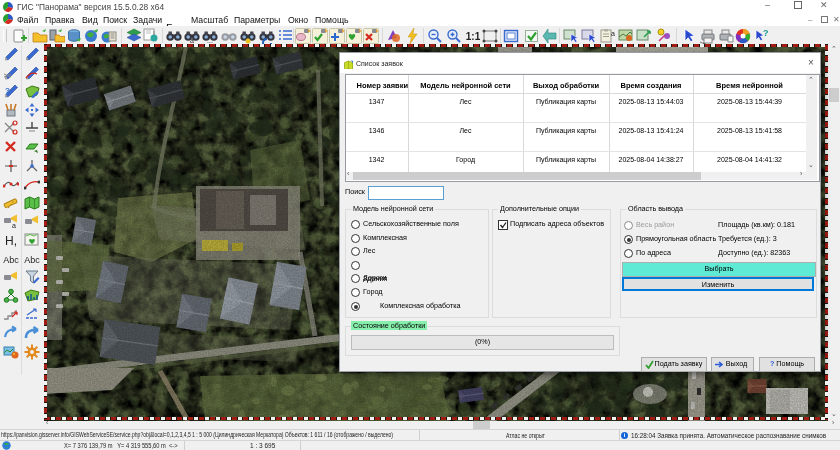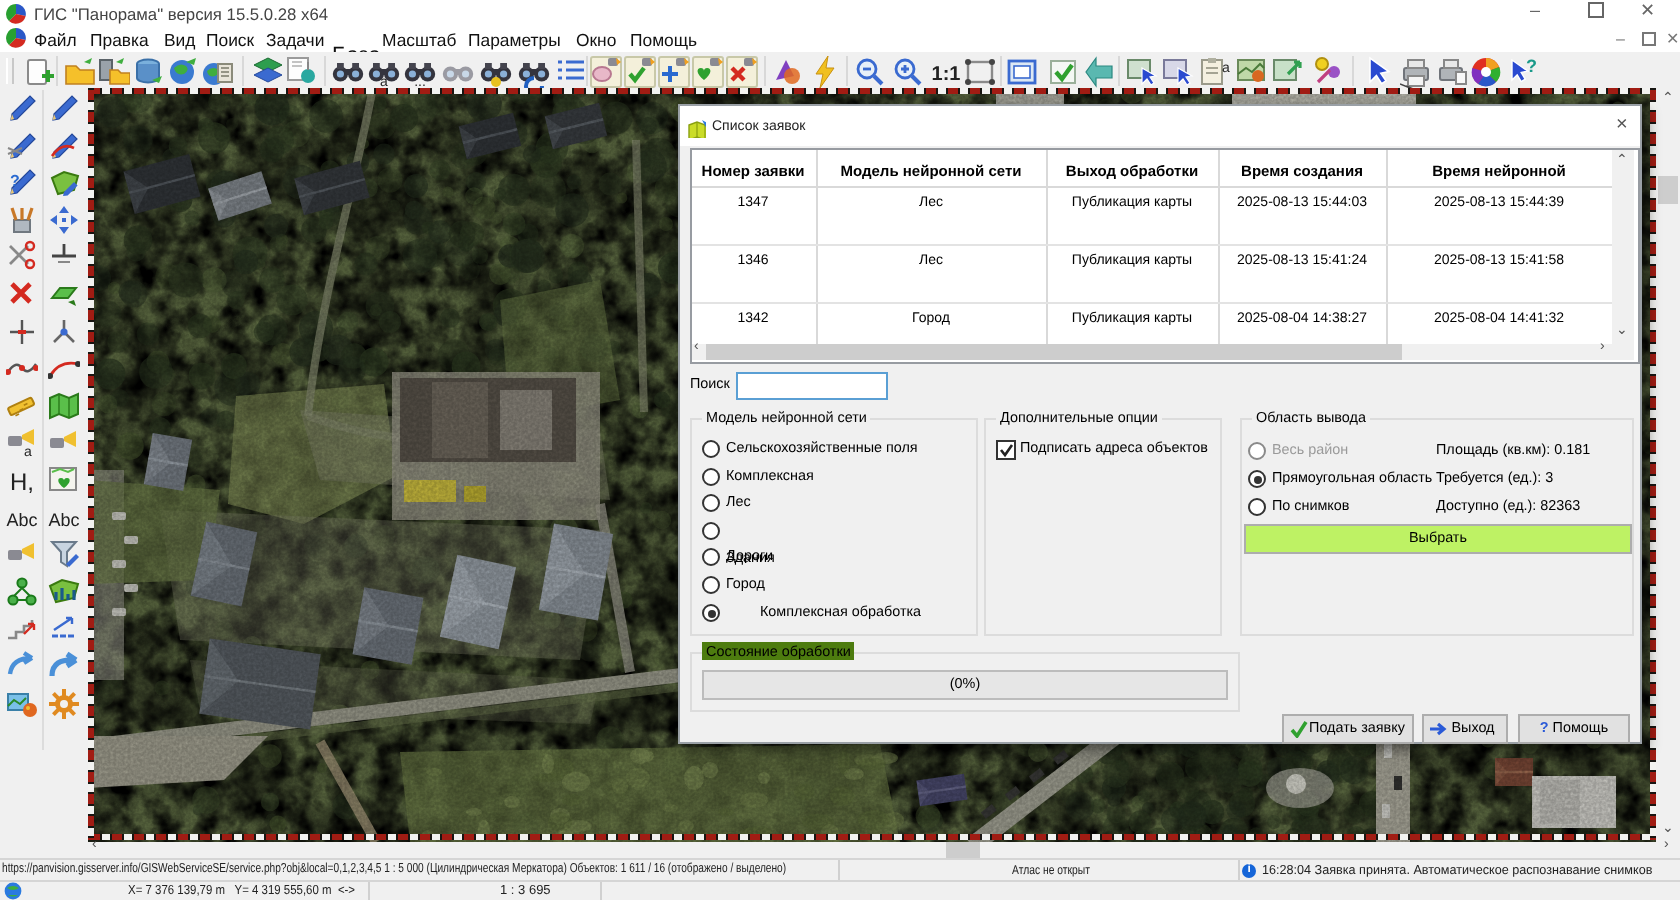--- a/index.html
+++ b/index.html
@@ -1226,21 +1226,21 @@
 <div style="position:absolute;left:339px;top:52px;width:480px;height:318px;background:#f0f0f0;border:1px solid #9aa0a6;box-shadow:3px 3px 6px rgba(0,0,0,0.45);font-size:7.2px;color:#000">
     <div style="position:absolute;left:0;top:0;width:100%;height:20px;background:#ffffff"></div>
     <svg style="position:absolute;left:4px;top:7px;" width="9" height="9" viewBox="0 0 9 9">
       <path d="M0.5 2.5 l4 -1.5 l4 1.5 l4 -1.5 v7.5 l-4 1.5 l-4 -1.5 l-4 1.5 z" fill="#cadc28" stroke="#8aa010" stroke-width="0.7"></path>
       <path d="M4.5 1 v8 M8.5 2.5 v8" stroke="#8aa010" stroke-width="0.6"></path>
       <path d="M7 0 l5.5 3 l-3 1.5" fill="#2a7ae0"></path>
     </svg>
     <div style="position:absolute;left:16px;top:7px;font-size:7px;color:#222">Список заявок</div>
     <div style="position:absolute;left:468px;top:4px;font-size:10px;color:#555">×</div>
     <div style="position:absolute;left:5px;top:21px;width:473px;height:106px;background:#fff;border:1px solid #979ba1"></div>
-    <div style="position:absolute;left:5px;top:28px;width:63px;text-align:center;font-weight:bold;font-size:7.5px">Номер заявки</div>
+    <div style="position:absolute;left:5px;top:28px;width:63px;text-align:right;font-weight:bold;font-size:7.5px">Номер заявки</div>
     <div style="position:absolute;left:68px;top:28px;width:115px;text-align:center;font-weight:bold;font-size:7.5px">Модель нейронной сети</div>
     <div style="position:absolute;left:183px;top:28px;width:86px;text-align:center;font-weight:bold;font-size:7.5px">Выход обработки</div>
     <div style="position:absolute;left:269px;top:28px;width:84px;text-align:center;font-weight:bold;font-size:7.5px">Время создания</div>
     <div style="position:absolute;left:353px;top:28px;width:113px;text-align:center;font-weight:bold;font-size:7.5px">Время нейронной</div>
     <div style="position:absolute;left:6px;top:40px;width:460px;height:1px;background:#d9d9d9"></div>
     <div style="position:absolute;left:68px;top:22px;width:1px;height:104px;background:#d9d9d9"></div>
     <div style="position:absolute;left:183px;top:22px;width:1px;height:104px;background:#d9d9d9"></div>
     <div style="position:absolute;left:269px;top:22px;width:1px;height:104px;background:#d9d9d9"></div>
     <div style="position:absolute;left:353px;top:22px;width:1px;height:104px;background:#d9d9d9"></div>
     <div style="position:absolute;left:5px;top:45px;width:63px;text-align:center;font-size:7px">1347</div>
@@ -1269,21 +1269,21 @@
     <div style="position:absolute;left:460px;top:117px;font-size:7px;color:#555">›</div>
     <div style="position:absolute;left:5px;top:134px">Поиск</div>
     <div style="position:absolute;left:28px;top:133px;width:74px;height:12px;background:#fff;border:1px solid #5a9fd4"></div>
     <div style="position:absolute;left:5px;top:156px;width:142px;height:107px;border:1px solid #dcdcdc"></div>
     <div style="position:absolute;left:11px;top:151px;background:#f0f0f0;padding:0 2px;white-space:nowrap">Модель нейронной сети</div>
     <div style="position:absolute;left:152px;top:156px;width:117px;height:107px;border:1px solid #dcdcdc"></div>
     <div style="position:absolute;left:158px;top:151px;background:#f0f0f0;padding:0 2px;white-space:nowrap">Дополнительные опции</div>
     <div style="position:absolute;left:280px;top:156px;width:195px;height:107px;border:1px solid #dcdcdc"></div>
     <div style="position:absolute;left:286px;top:151px;background:#f0f0f0;padding:0 2px;white-space:nowrap">Область вывода</div>
     <div style="position:absolute;left:5px;top:273px;width:273px;height:28px;border:1px solid #dcdcdc"></div>
-    <div style="position:absolute;left:11px;top:268px;background:#4d7c0f;padding:0 2px;white-space:nowrap">Состояние обработки</div>
+    <div style="position:absolute;left:11px;top:268px;background:#86efac;padding:0 2px;white-space:nowrap">Состояние обработки</div>
     <span style="position:absolute;left:11px;top:167px;width:7px;height:7px;border:1px solid #333;border-radius:50%;background:#fff"></span>
     <span style="position:absolute;left:23px;top:166px;color:#000;white-space:nowrap">Сельскохозяйственные поля</span>
     <span style="position:absolute;left:11px;top:181px;width:7px;height:7px;border:1px solid #333;border-radius:50%;background:#fff"></span>
     <span style="position:absolute;left:23px;top:180px;color:#000;white-space:nowrap">Комплексная</span>
     <span style="position:absolute;left:11px;top:194px;width:7px;height:7px;border:1px solid #333;border-radius:50%;background:#fff"></span>
     <span style="position:absolute;left:23px;top:193px;color:#000;white-space:nowrap">Лес</span>
     <span style="position:absolute;left:11px;top:208px;width:7px;height:7px;border:1px solid #333;border-radius:50%;background:#fff"></span>
     <span style="position:absolute;left:23px;top:221px;color:#000;white-space:nowrap">Здания</span>
     <span style="position:absolute;left:11px;top:221px;width:7px;height:7px;border:1px solid #333;border-radius:50%;background:#fff"></span>
     <span style="position:absolute;left:23px;top:220px;color:#000;white-space:nowrap">Дороги</span>
@@ -1298,25 +1298,26 @@
       <path d="M1.5 4 l2 2.5 l3.5 -5" stroke="#222" stroke-width="1.3" fill="none"></path>
     </svg>
     <span style="position:absolute;left:170px;top:166px;white-space:nowrap">Подписать адреса объектов</span>
     <span style="position:absolute;left:284px;top:168px;width:7px;height:7px;border:1px solid #8a8a8a;border-radius:50%;background:#fff"></span>
     <span style="position:absolute;left:296px;top:167px;color:#9a9a9a;white-space:nowrap">Весь район</span>
     <span style="position:absolute;left:284px;top:182px;width:7px;height:7px;border:1px solid #333;border-radius:50%;background:#fff">
       <span style="position:absolute;left:1.5px;top:1.5px;width:4px;height:4px;border-radius:50%;background:#333"></span>
     </span>
     <span style="position:absolute;left:296px;top:181px;color:#000;white-space:nowrap">Прямоугольная область</span>
     <span style="position:absolute;left:284px;top:196px;width:7px;height:7px;border:1px solid #333;border-radius:50%;background:#fff"></span>
-    <span style="position:absolute;left:296px;top:195px;color:#000;white-space:nowrap">По снимков</span>
+    <span style="position:absolute;left:296px;top:195px;color:#000;white-space:nowrap">По адреса</span>
     <span style="position:absolute;left:378px;top:167px;white-space:nowrap">Площадь (кв.км):  0.181</span>
     <span style="position:absolute;left:378px;top:181px;white-space:nowrap">Требуется (ед.):  3</span>
     <span style="position:absolute;left:378px;top:195px;white-space:nowrap">Доступно (ед.):  82363</span>
-    <div style="position:absolute;left:282px;top:209px;width:192px;height:13px;background:#bef264;border:1px solid #adadad;text-align:center;line-height:12px">Выбрать</div>
+    <div style="position:absolute;left:282px;top:209px;width:192px;height:13px;background:#5eead4;border:1px solid #adadad;text-align:center;line-height:12px">Выбрать</div>
+    <div style="position:absolute;left:282px;top:224px;width:192px;height:14px;background:#e1e1e1;border:2px solid #0078d7;text-align:center;line-height:11px;box-sizing:border-box">Изменить</div>
     <div style="position:absolute;left:11px;top:282px;width:261px;height:13px;background:#e6e6e6;border:1px solid #bcbcbc;text-align:center;line-height:12px">(0%)</div>
     <div style="position:absolute;left:301px;top:304px;width:64px;height:13px;background:#e1e1e1;border:1px solid #adadad;line-height:12px;text-align:center"><svg style="position:absolute;left:3px;top:2px" width="9" height="9" viewBox="0 0 9 9">
         <path d="M1 5 l2.5 3 l4.5 -7" stroke="#2fa12f" stroke-width="1.8" fill="none"></path>
       </svg><span style="margin-left:9px">Подать заявку</span></div>
     <div style="position:absolute;left:371px;top:304px;width:41px;height:13px;background:#e1e1e1;border:1px solid #adadad;line-height:12px;text-align:center"><svg style="position:absolute;left:3px;top:3px" width="9" height="7" viewBox="0 0 9 7">
         <path d="M0 3.5 h6 M4 1 l3 2.5 l-3 2.5" stroke="#2a5ad7" stroke-width="1.6" fill="none"></path>
       </svg><span style="margin-left:8px">Выход</span></div>
     <div style="position:absolute;left:419px;top:304px;width:54px;height:13px;background:#e1e1e1;border:1px solid #adadad;line-height:12px;text-align:center"><span style="color:#2a5ad7;font-weight:bold">?</span> Помощь</div>
   </div>
 <div class="abs" style="left:0;top:429px;width:840px;height:11px;background:#f0f0f0;border-top:1px solid #d5d5d5"></div>

